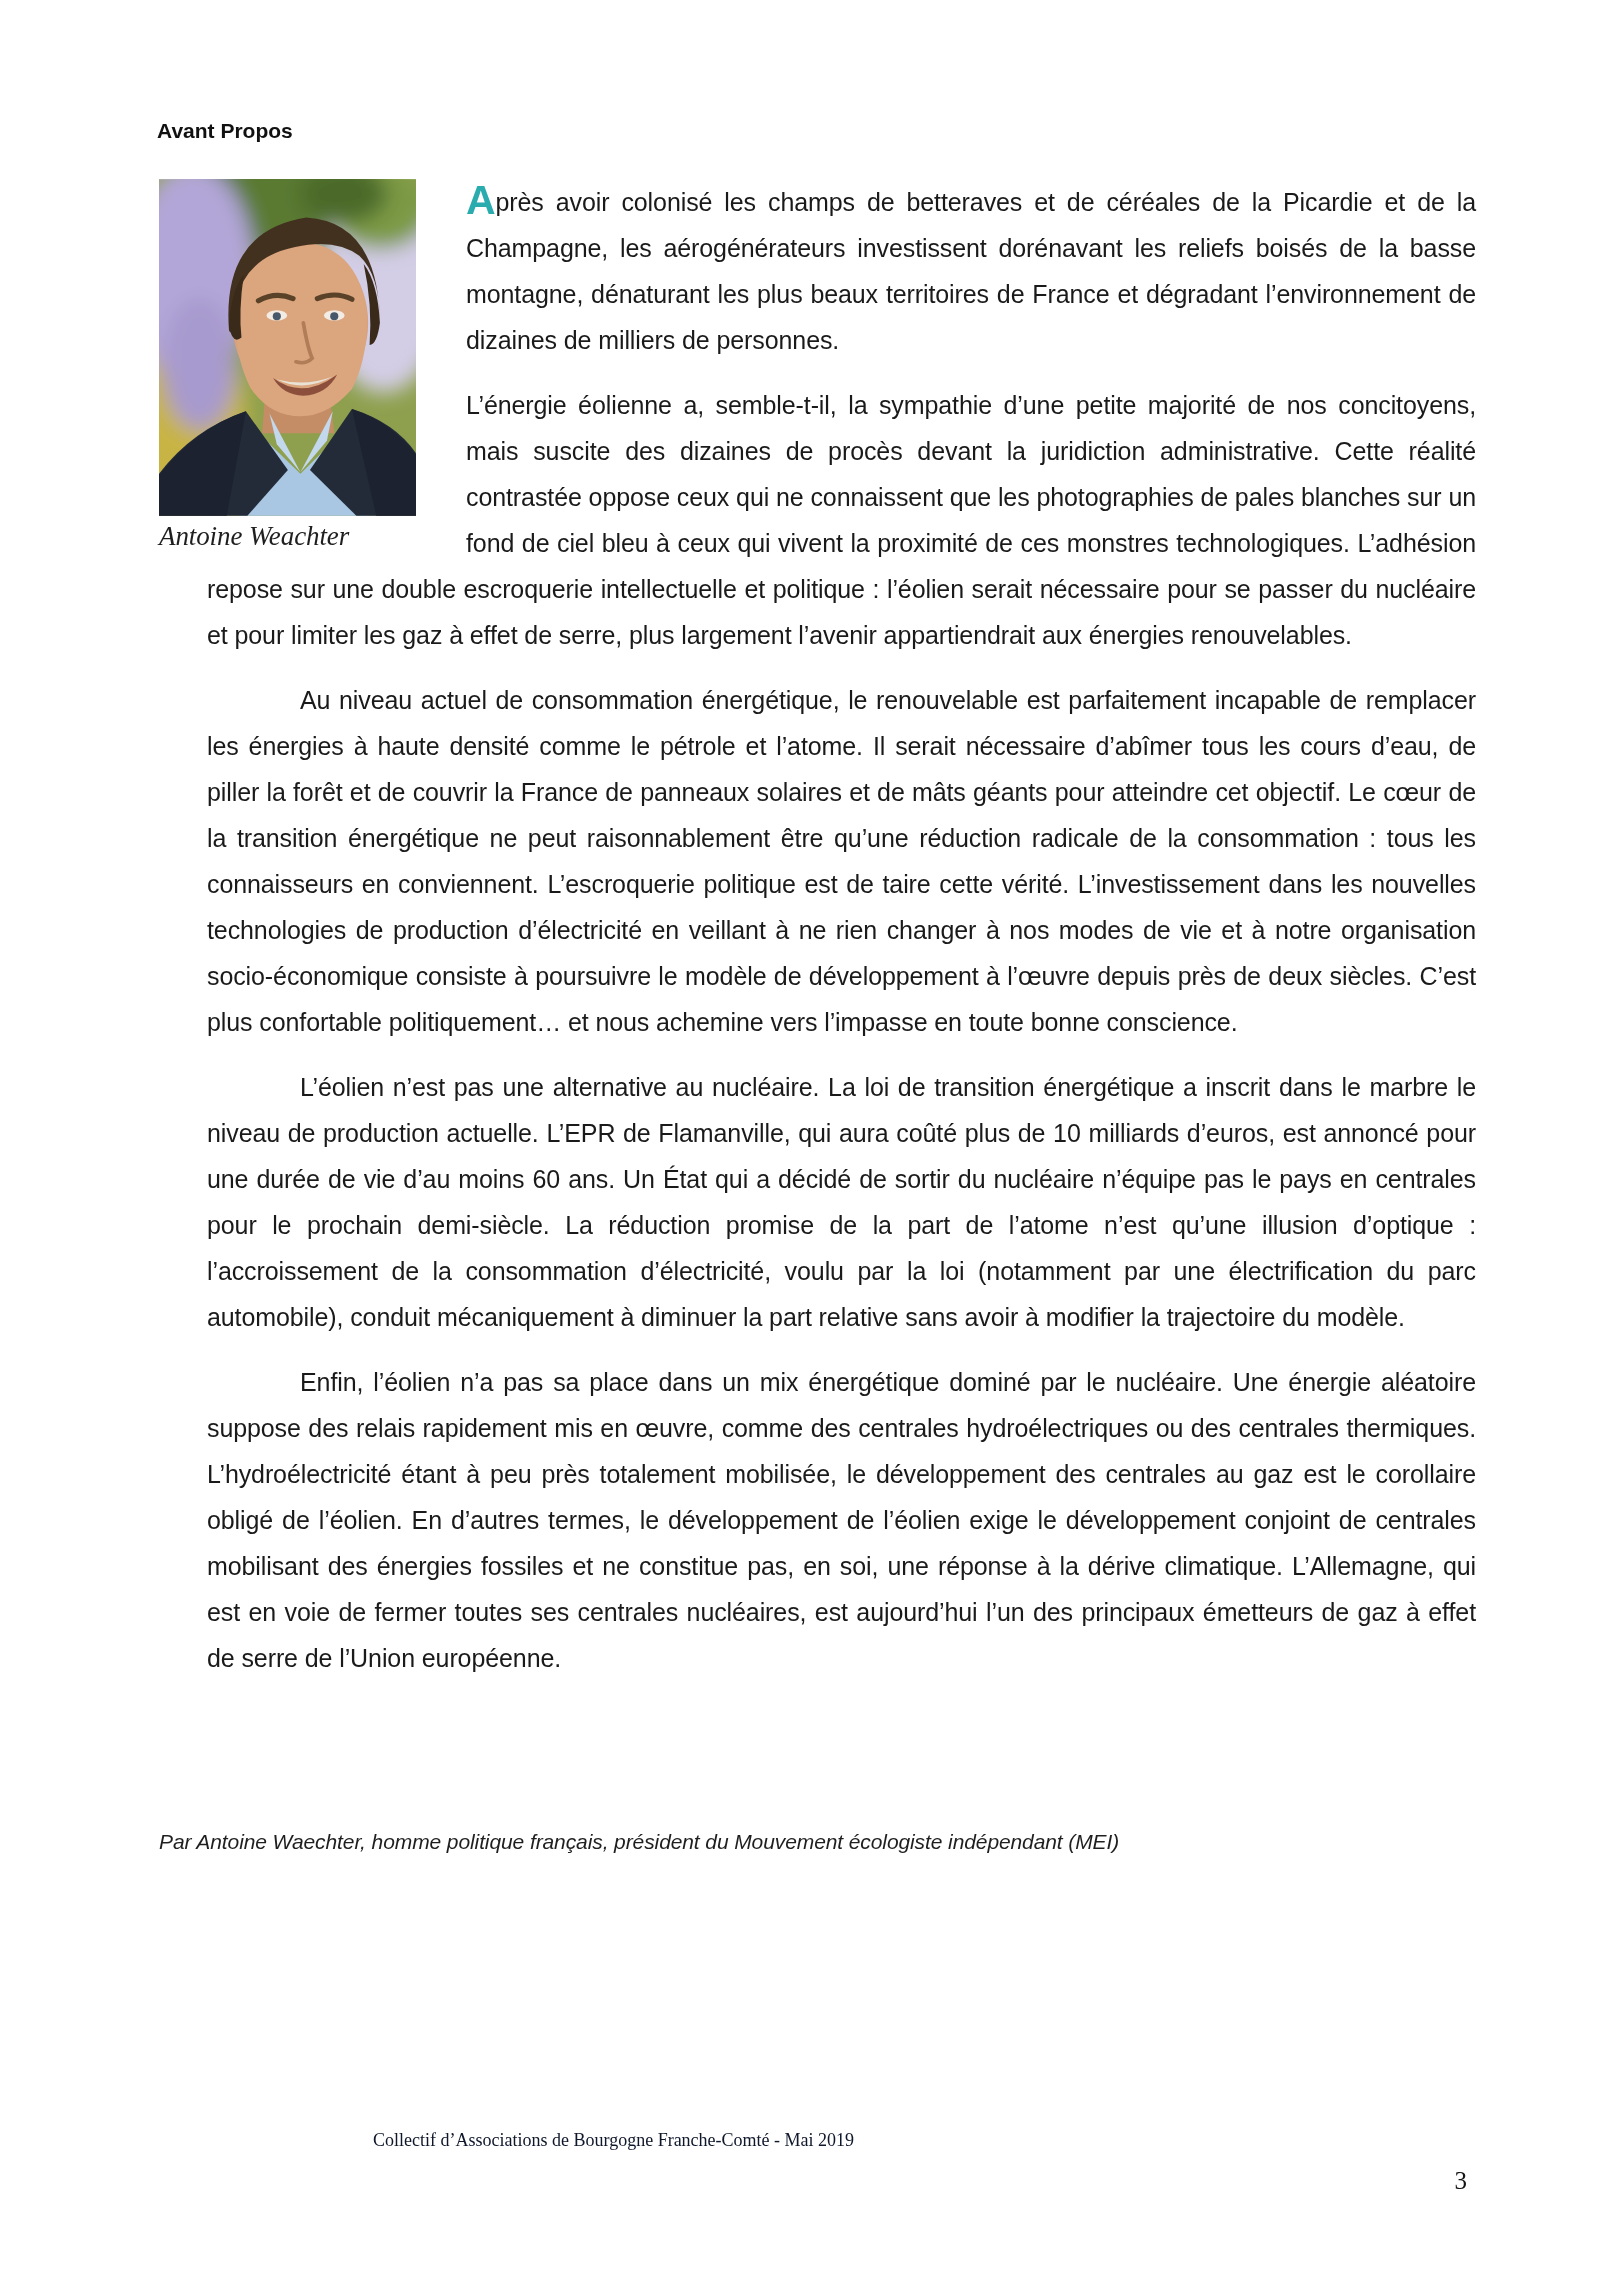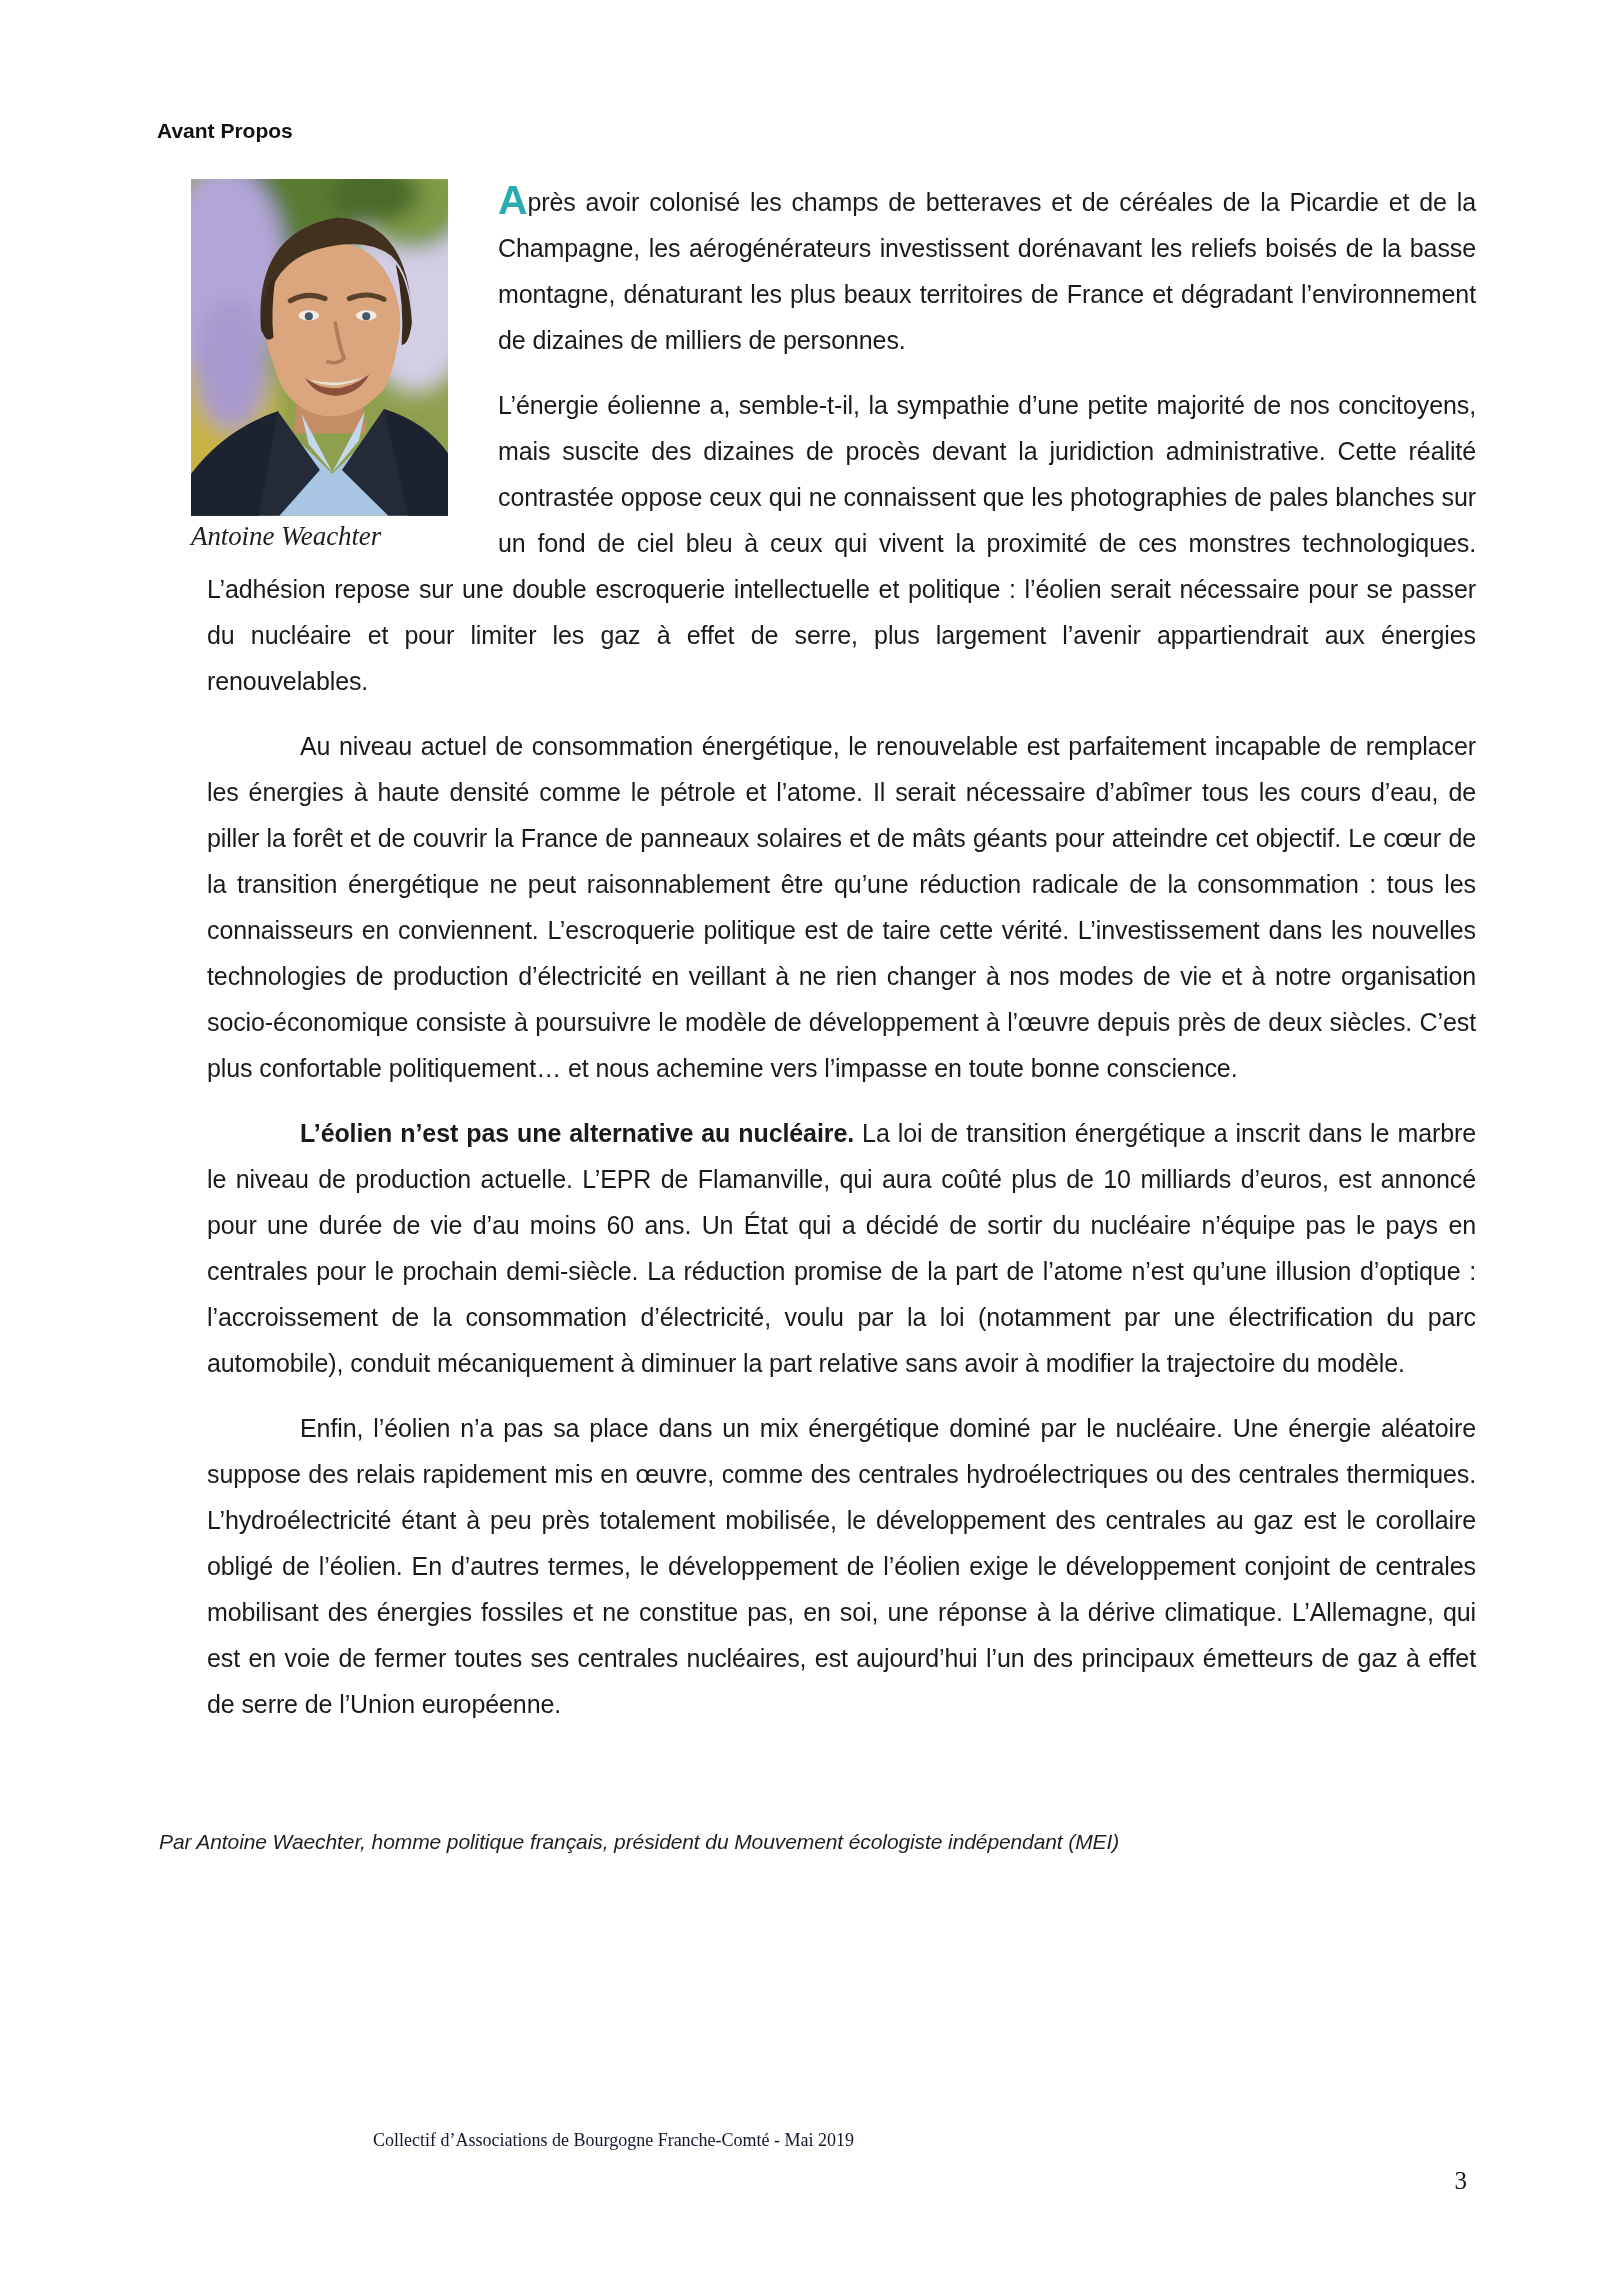--- a/index.html
+++ b/index.html
@@ -32,21 +32,20 @@
     font-size: 25px;
     line-height: 46px;
     letter-spacing: -0.1px;
     text-align: justify;
   }
   .photo-block {
     float: left;
     width: 258px;
     margin-right: 49px;
     margin-bottom: 1.5px;
-    margin-left: 32px;
   }
   .portrait {
     display: block;
     width: 257px;
     height: 337px;
   }
   .photo-caption {
     font-family: "Liberation Serif", "DejaVu Serif", serif;
     font-style: italic;
     font-size: 27px;
@@ -62,21 +61,21 @@
   .para.indent {
     text-indent: 93px;
   }
   .dropcap {
     font-size: 41px;
     font-weight: bold;
     line-height: 0;
     vertical-align: -3px;
   }
   .lead-bold {
-    font-weight: bold;
+    font-weight: normal;
   }
   .byline {
     position: absolute;
     left: 159px;
     top: 1809px;
     width: 1317px;
     font-style: italic;
     font-size: 21px;
     color: #1f1f1f;
     letter-spacing: -0.1px;

